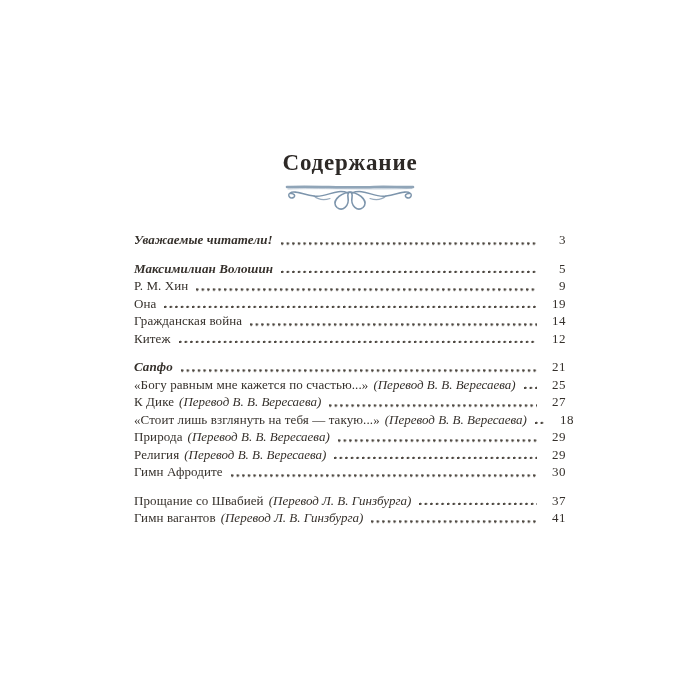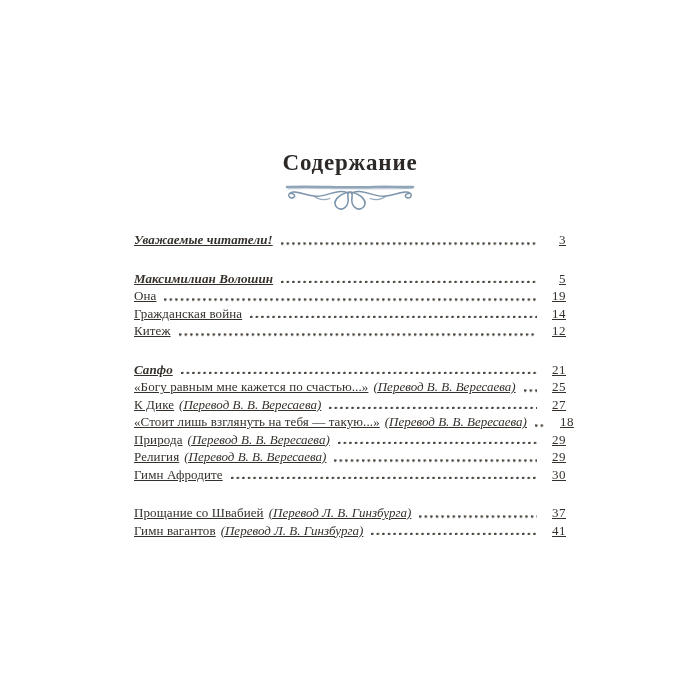--- a/index.html
+++ b/index.html
@@ -24,29 +24,28 @@
     font-weight: bold;
     text-align: center;
     letter-spacing: 0.8px;
     color: #2d2926;
   }
   .flourish {
     display: block;
     margin: 6px auto 0;
   }
   .toc { margin-top: 17px; }
-  .section:not(:first-child) { margin-top: 21px; }
+  .section:not(:first-child) { margin-top: 11px; }
   .row {
     display: flex;
     align-items: flex-start;
     height: 17.5px;
     line-height: 17.5px;
     font-size: 13px;
     white-space: nowrap;
-    text-decoration: underline;
   }
   .row.head .lbl { font-weight: bold; font-style: italic; }
   .lbl { letter-spacing: 0.1px; }
   .note { font-style: italic; margin-left: 5px; }
   .note:empty { display: none; }
   .dots {
     flex: 1 1 20px;
     min-width: 10px;
     align-self: stretch;
     margin: 0 5px 0 8px;
@@ -92,20 +91,25 @@
           <span class="dots"></span>
           <span class="pg">3</span>
         </div>
       </div>
 
       <div class="section">
         <div class="row head">
           <span class="lbl">Максимилиан Волошин</span>
           <span class="dots"></span>
           <span class="pg">5</span>
+        </div>
+        <div class="row">
+          <span class="lbl">Р. М. Хин</span>
+          <span class="dots"></span>
+          <span class="pg">9</span>
         </div>
         <div class="row">
           <span class="lbl">Она</span>
           <span class="dots"></span>
           <span class="pg">19</span>
         </div>
         <div class="row">
           <span class="lbl">Гражданская война</span>
           <span class="dots"></span>
           <span class="pg">14</span>

